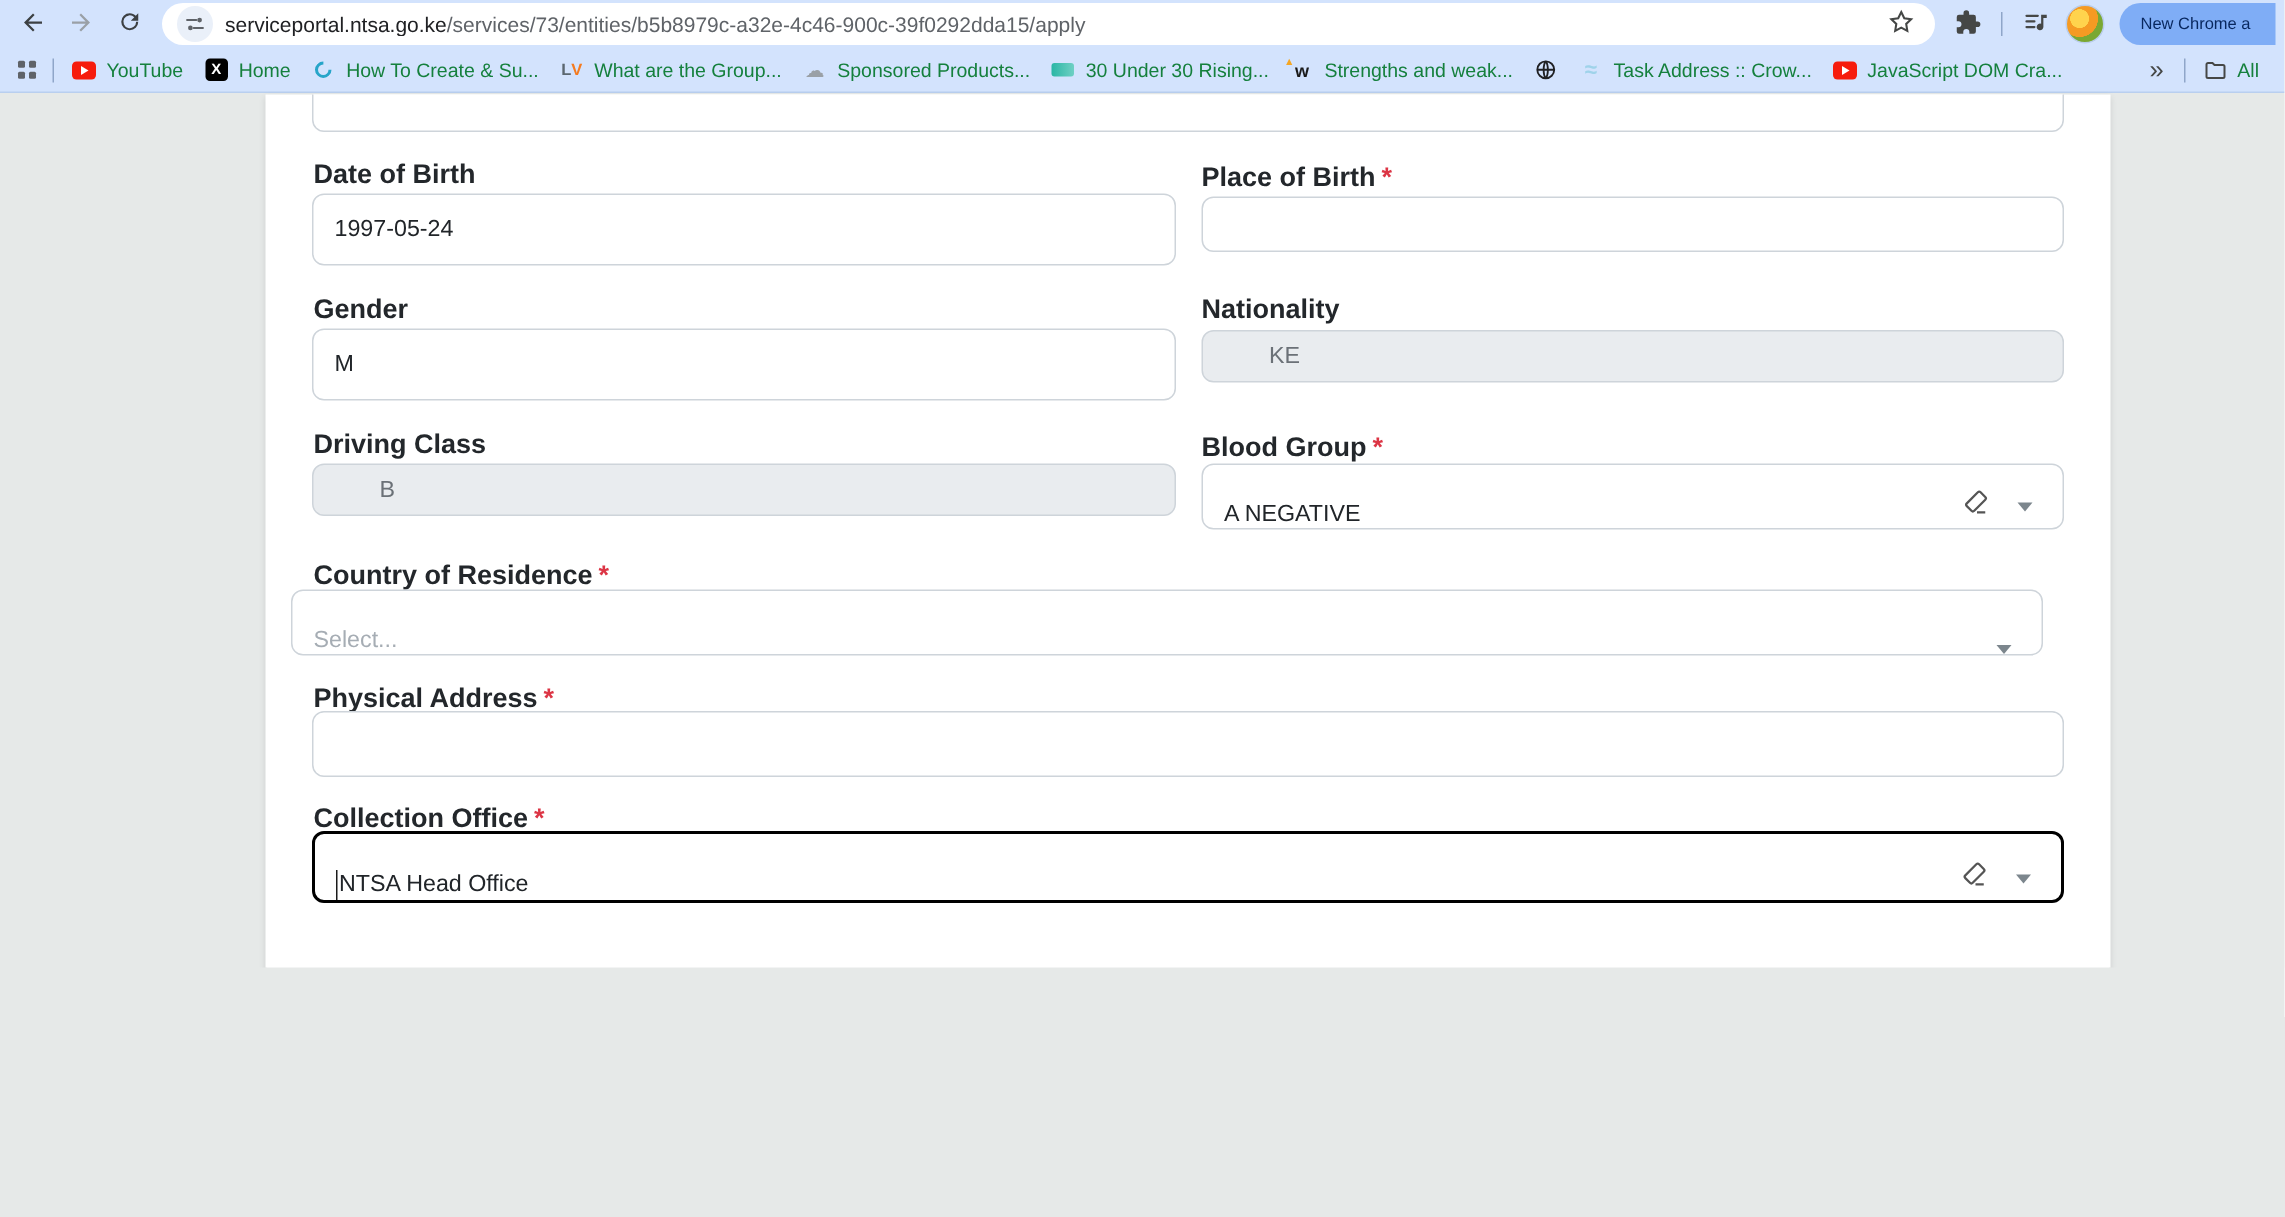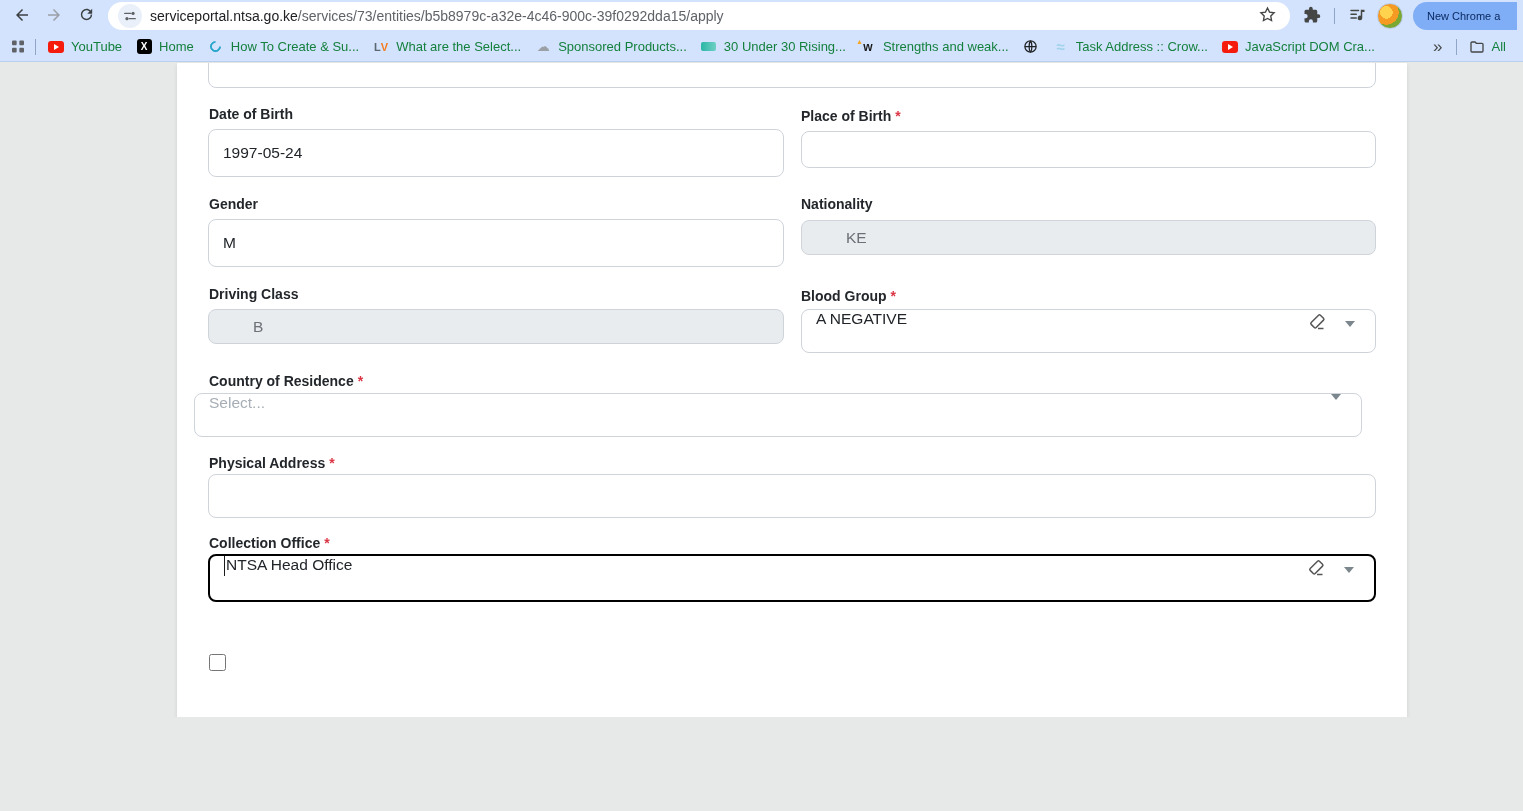--- a/index.html
+++ b/index.html
@@ -1,18 +1,18 @@
 <!DOCTYPE html>
 <html><head>
 <meta charset="utf-8">
 <style>
   * { margin:0; padding:0; box-sizing:border-box; }
   html,body { width:1523px; height:811px; }
   body { font-family:"Liberation Sans", sans-serif; background:#e6e9e8; overflow:hidden; }
-  .page { position:relative; width:1523px; height:717px; overflow:hidden; }
+  .page { position:relative; width:1523px; height:645px; overflow:hidden; }
 
   
   .toolbar {
     position:absolute; top:0; left:0; width:100%; height:32px;
     background:#d3e3fd; display:flex; align-items:center; padding:0 6px;
   }
   .icon-btn { width:32px; height:28px; display:flex; align-items:center; justify-content:center;
     border:none; background:transparent; border-radius:50%; cursor:pointer; flex:0 0 auto; }
   .addr-pill {
     flex:1; height:28px; background:#ffffff; border-radius:14px; margin:0 6px;
@@ -61,31 +61,31 @@
   .fav-w { font-size:12px; font-weight:bold; color:#1a1a1a; position:relative; }
   .fav-w i { position:absolute; left:-4px; top:-1px; font-style:normal; font-size:7px; color:#f5a623; }
   .fav-waves { font-size:15px; font-weight:bold; color:#9fd3ea; line-height:10px; }
 
   
   .content { position:absolute; top:63px; left:0; width:100%; height:748px; background:#e6e9e8; }
   .card {
     position:absolute; left:177px; top:0; width:1230px; height:678px; background:#ffffff;
     border-radius:0 0 16px 16px; box-shadow:0 2px 4px rgba(0,0,0,.10); overflow:hidden;
   }
-  .f-label { position:absolute; font-size:14px; font-weight:600; color:#23272b; white-space:nowrap; }
+  .f-label { position:absolute; font-size:18px; font-weight:600; color:#23272b; white-space:nowrap; }
   .req { color:#dc3545; margin-left:4px; font-weight:700; }
   .t-input {
     position:absolute; border:1px solid #ced4da; border-radius:8px; background:#fff;
     font-family:"Liberation Sans",sans-serif; font-size:15.5px; color:#212529;
     padding:0 14px; outline:none; width:100%;
   }
   .t-input:disabled, .t-input.disabled { background:#e9ecef; color:#6b7177;padding-left:44px; }
   .sel {
     position:absolute; border:1px solid #ced4da; border-radius:8px; background:#fff;
-    display:flex; align-items:flex-start; cursor:pointer;
+    display:flex; align-items:flex-end; cursor:pointer;
   }
   .sel-value { flex:1; font-size:15.5px; color:#212529; padding-left:14px; white-space:nowrap; overflow:hidden; }
   .sel-value.placeholder { color:#a6adb4; }
   .sel-controls { display:flex; align-items:center; gap:16px; padding-right:20px; }
   .tri { width:0; height:0; border-left:5px solid transparent; border-right:5px solid transparent;
     border-top:6px solid #7c868d; }
   .sel.focused { border:2px solid #000000; }
   .caret { display:inline-block; width:0; border-left:1.5px solid #1b1b1b; height:20px;
     vertical-align:middle; margin-right:1px; }
 
@@ -202,21 +202,21 @@
       <span class="fav">
           <span class="fav-swirl"></span>
         </span>
       <span class="bm-label">How To Create &amp; Su...</span>
     </div>
     <div class="bm">
       <span class="fav fav-lv">
           <span class="l">L</span>
           <span class="v">V</span>
         </span>
-      <span class="bm-label">What are the Select...</span>
+      <span class="bm-label">What are the Group...</span>
     </div>
     <div class="bm">
       <span class="fav fav-cloud">☁</span>
       <span class="bm-label">Sponsored Products...</span>
     </div>
     <div class="bm">
       <span class="fav">
           <span class="fav-badge"></span>
         </span>
       <span class="bm-label">30 Under 30 Rising...</span>

